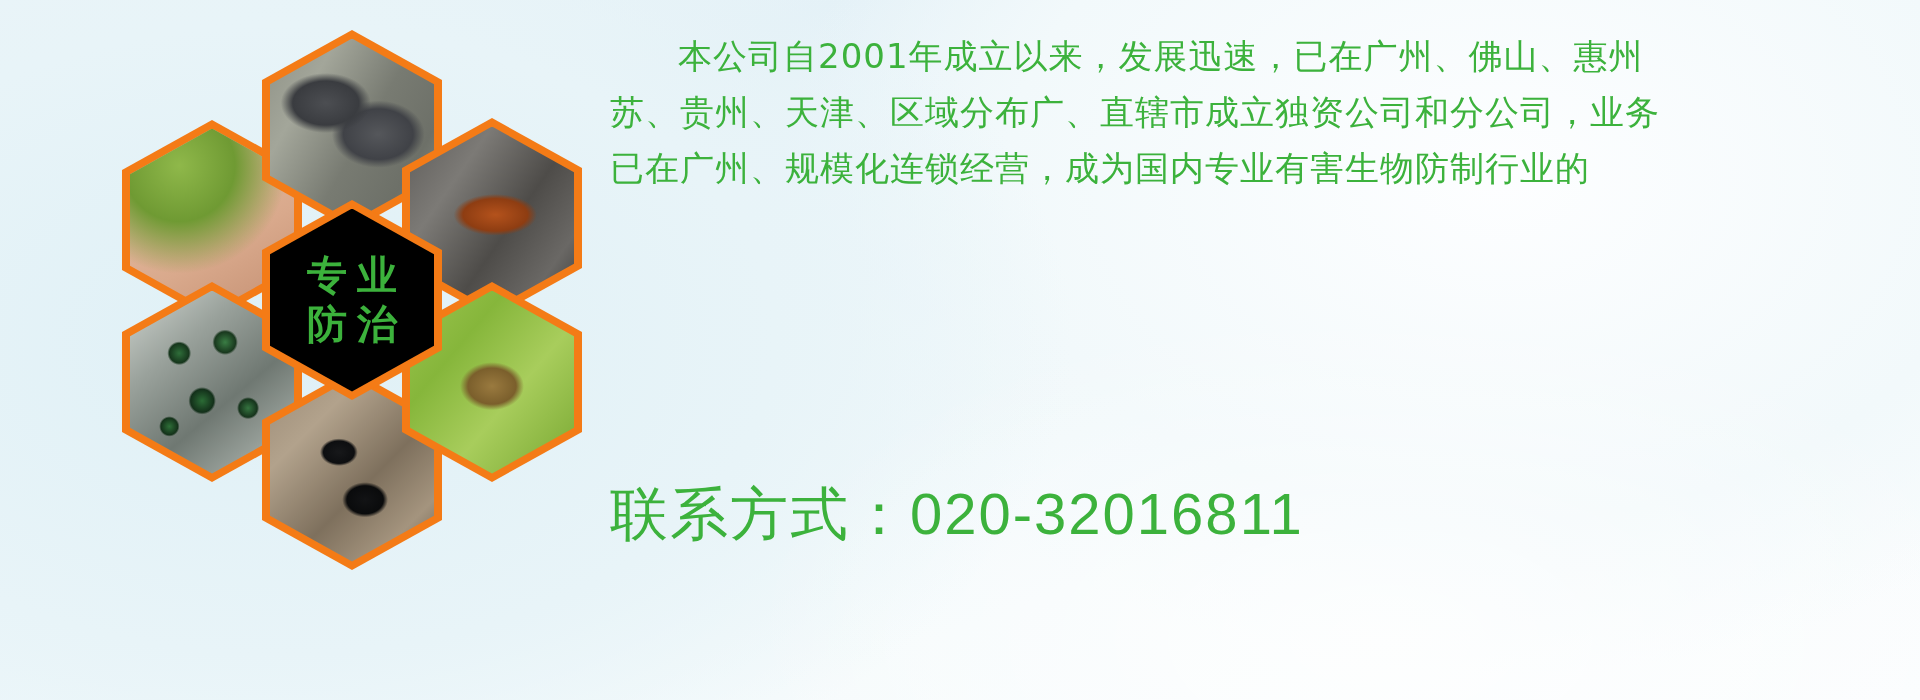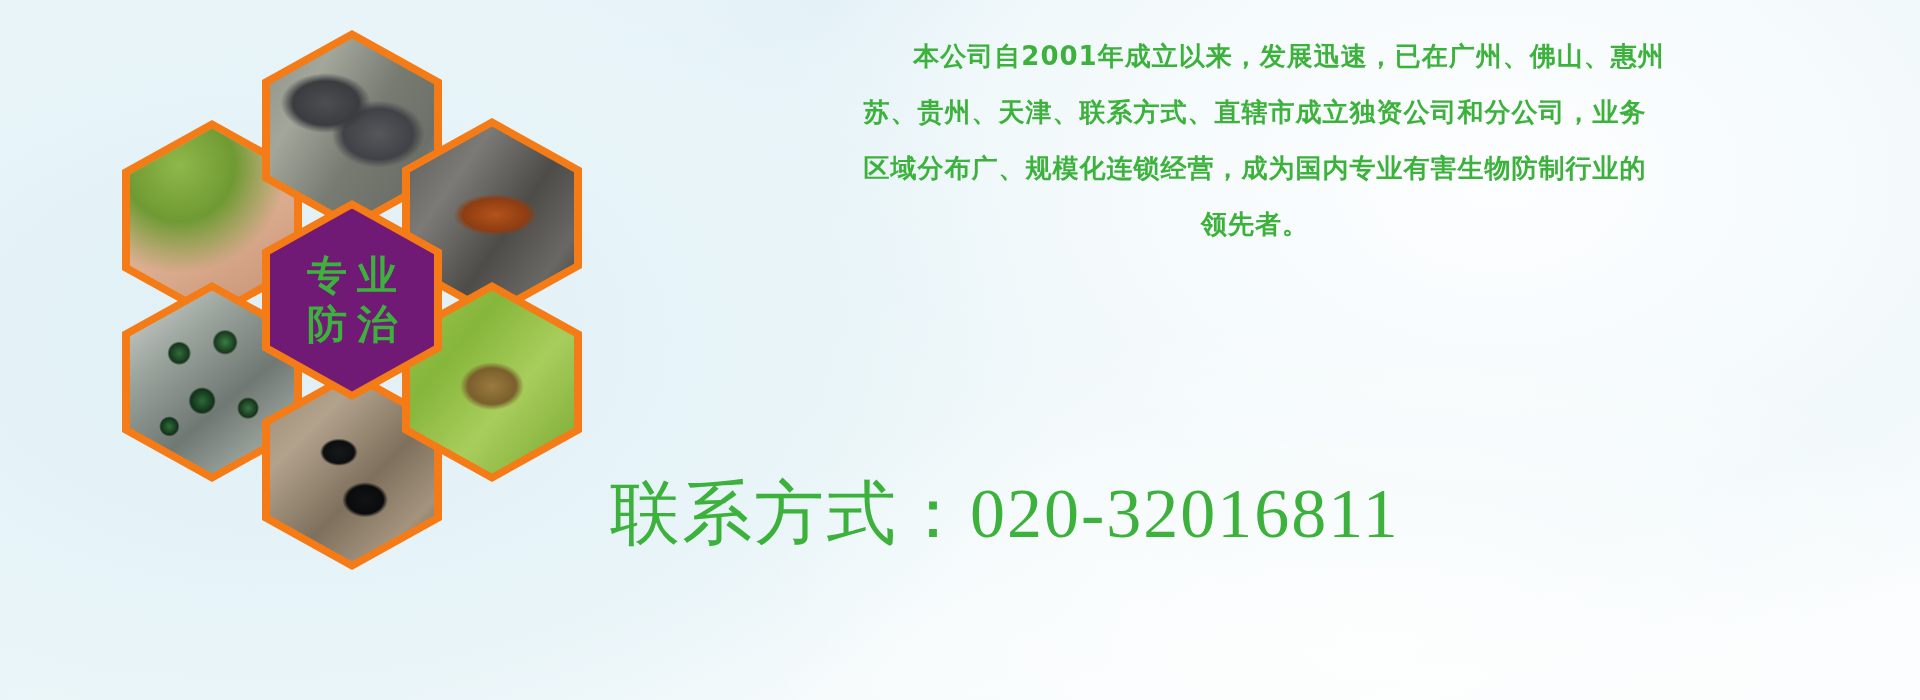--- a/index.html
+++ b/index.html
@@ -37,21 +37,21 @@
   .hex .art{position:absolute;inset:0;}
 
   
   .h-mosquito{left:22px;top:110px;}
   .h-rats    {left:162px;top:20px;}
   .h-roach   {left:302px;top:108px;}
   .h-flies   {left:22px;top:272px;}
   .h-ant     {left:162px;top:360px;}
   .h-stink   {left:302px;top:272px;}
   .h-center  {left:162px;top:190px;background:#f47b16;}
-  .h-center .inner{background:#701a75;display:flex;flex-direction:column;
+  .h-center .inner{background:#000000;display:flex;flex-direction:column;
     align-items:center;justify-content:center;gap:6px;}
   .ctr-line{
     color:#3cb23c;font-weight:bold;font-size:40px;letter-spacing:10px;
     text-indent:10px;line-height:1.08;
     font-family:"DejaVu Sans","Liberation Sans",sans-serif;
   }
 
   
   .art-mosquito{background:
       radial-gradient(circle at 30% 20%, #8fb84a 0%, #6f9a33 30%, rgba(111,154,51,0) 58%),
@@ -77,32 +77,31 @@
   .art-stink{background:
       radial-gradient(ellipse 40px 30px at 50% 52%, #9a7a3f 0%, #7b5f2c 60%, rgba(123,95,44,0) 80%),
       linear-gradient(130deg,#9cc44f 0%,#86b63b 30%,#a8cd5c 60%,#79a832 100%);}
 
   
   .copy{
     position:absolute;left:610px;top:28px;width:1290px;z-index:4;
     color:#3cb23c;
   }
   .para-line{
-    font-size:26px;line-height:56px;font-weight:700;letter-spacing:1px;
+    font-size:34px;line-height:56px;font-weight:400;letter-spacing:1px;
     color:#3cb23c;white-space:nowrap;
     font-family:"DejaVu Sans","Liberation Sans",sans-serif;
-    text-align:center;
   }
   .para-line.first{text-indent:68px;}
 
   .contact{position:absolute;left:610px;top:470px;z-index:4;}
   .contact-line{
-    font-size:70px;line-height:88px;font-weight:500;letter-spacing:2px;
+    font-size:58px;line-height:88px;font-weight:500;letter-spacing:2px;
     color:#3cb23c;white-space:nowrap;
-    font-family:Liberation Serif, serif;
+    font-family:Liberation Sans, sans-serif;
   }
   .contact-line.indent{padding-left:290px;}
 </style>
 </head>
 <body>
 
 <div id="banner">
 
   <div class="hex-cluster">
 
@@ -146,22 +145,21 @@
       <div class="inner">
         <div class="ctr-line">专业</div>
         <div class="ctr-line">防治</div>
       </div>
     </div>
 
   </div>
 
   <div class="copy">
     <div class="para-line first">本公司自2001年成立以来，发展迅速，已在广州、佛山、惠州</div>
-    <div class="para-line">苏、贵州、天津、联系方式、直辖市成立独资公司和分公司，业务</div>
-    <div class="para-line">区域分布广、规模化连锁经营，成为国内专业有害生物防制行业的</div>
-    <div class="para-line">领先者。</div>
+    <div class="para-line">苏、贵州、天津、区域分布广、直辖市成立独资公司和分公司，业务</div>
+    <div class="para-line">已在广州、规模化连锁经营，成为国内专业有害生物防制行业的</div>
   </div>
 
   <div class="contact">
     <div class="contact-line">联系方式：020-32016811</div>
   </div>
 
 </div>
 
 </body></html>

